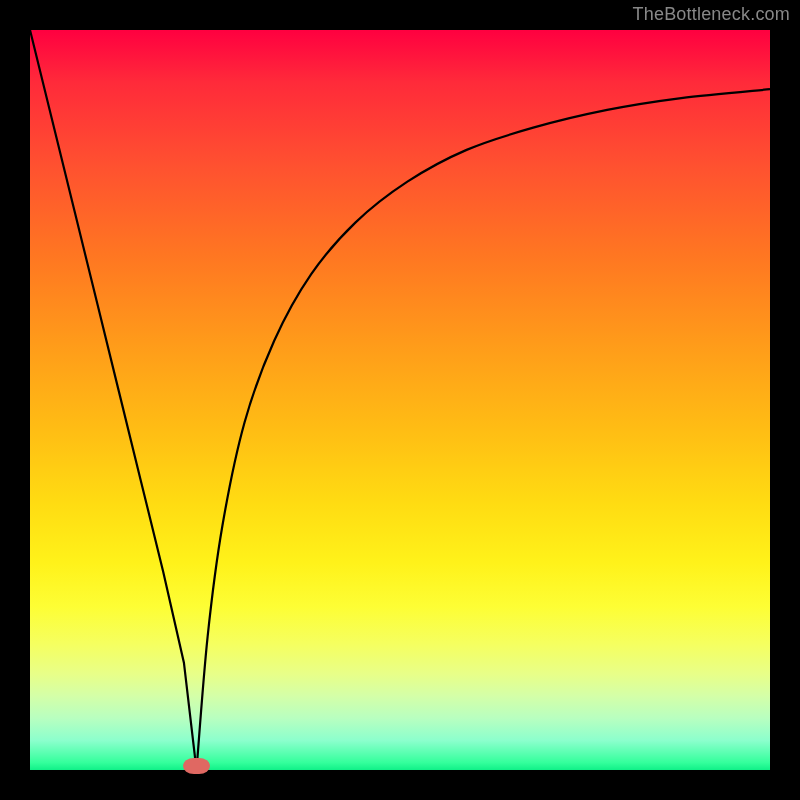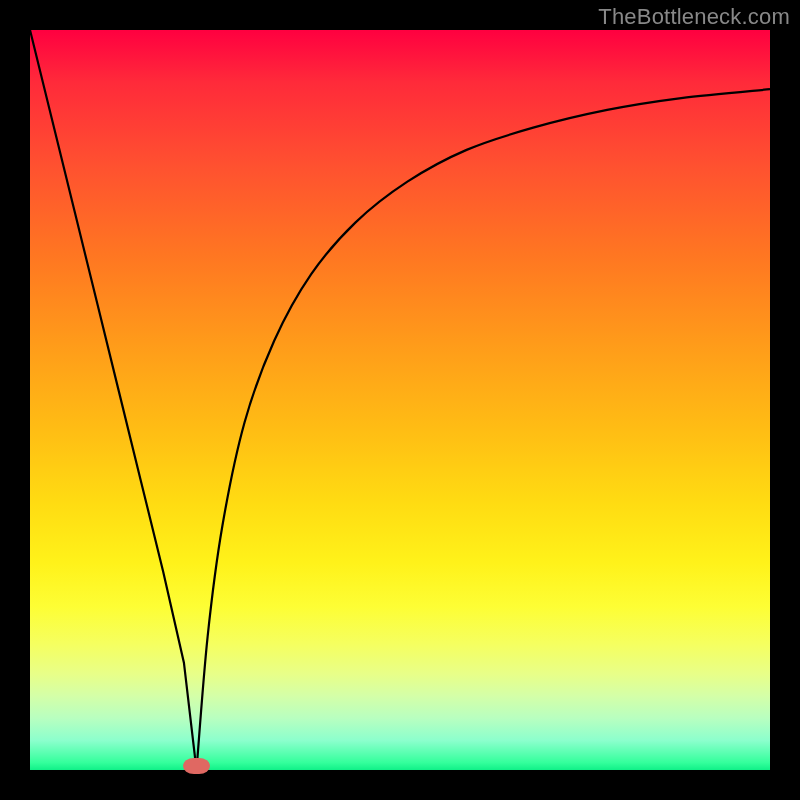--- a/index.html
+++ b/index.html
@@ -39,21 +39,21 @@
       #b8ffc0 93%,
       #8cffcd 96%,
       #34ff9c 99%,
       #10f088 100%);
   }
   .watermark {
     position: absolute;
     top: 4px;
     right: 10px;
     color: #888;
-    font-size: 22px;
+    font-size: 18px;
     font-weight: 500;
     letter-spacing: 0.2px;
     user-select: none;
   }
   svg.curve {
     position: absolute;
     left: 0;
     top: 0;
     width: 740px;
     height: 740px;

